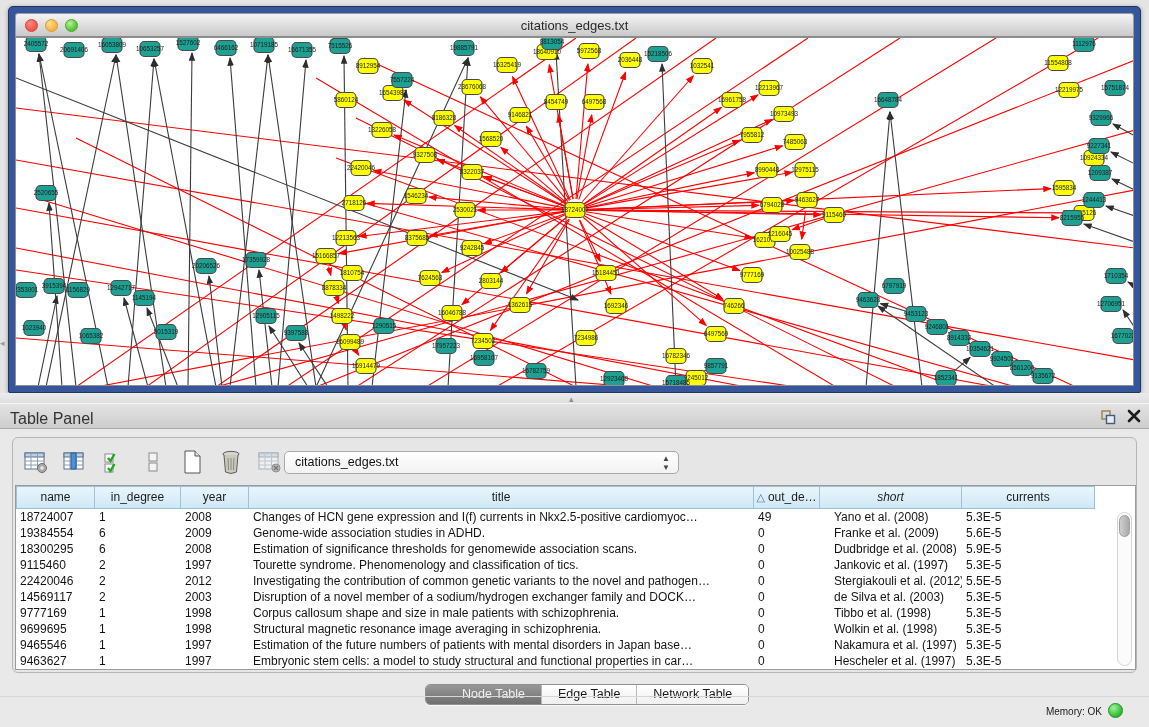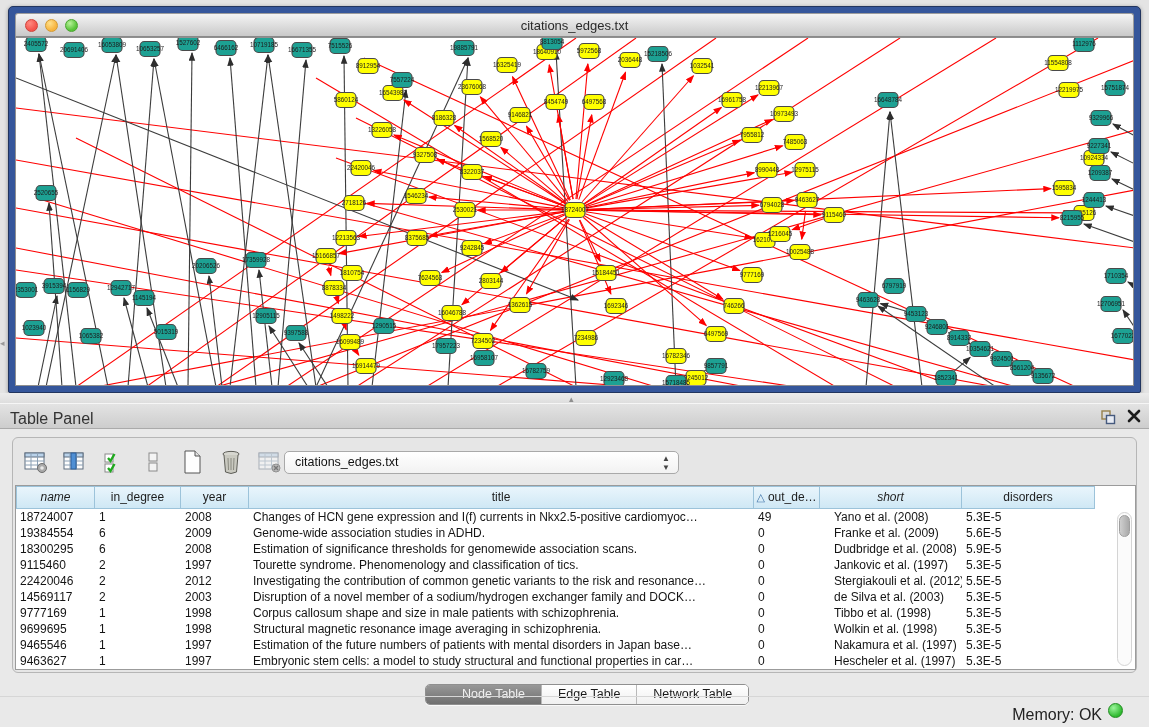--- a/index.html
+++ b/index.html
@@ -75,21 +75,21 @@
     position:absolute; left:2px; top:47px; width:1121px; height:185px;
     background:#fff; border:1px solid #9b9b9b; overflow:hidden;
   }
   .thead { display:flex; height:23px; }
   .th {
     height:23px; background:linear-gradient(#e9f5fc,#cfe8f5);
     border:1px solid #9cc3da; border-left:none;
     font-size:12px; text-align:center; line-height:21px; color:#1c1c1c;
     overflow:hidden; white-space:nowrap; flex:none;
   }
-  .th:first-child { border-left:1px solid #9cc3da;font-style:italic; }
+  .th:first-child { border-left:1px solid #9cc3da; }
   .sort-tri { color:#3f73a8; font-size:11px; margin-right:3px; }
   .trow { display:flex; height:16px; }
   .td {
     height:16px; font-size:12px; line-height:16px; padding:0 4px;
     overflow:hidden; white-space:nowrap; flex:none; color:#141414;
   }
   .td.short-col { padding-left:14px; }
   .vscroll {
     position:absolute; right:3px; top:26px; bottom:3px; width:15px;
     background:#fbfbfb; border:1px solid #d4d4d4; border-radius:8px;
@@ -102,21 +102,21 @@
     box-shadow:0 1px 0 rgba(255,255,255,.7);
   }
   .tab {
     padding:0 16px; font-size:12.5px; line-height:19px; color:#1a1a1a;
     background:linear-gradient(#ffffff,#f0f0f0); border-left:1px solid #b9b9b9;
   }
   .tab:first-child { border-left:none;padding-left:36px; }
   .tab.sel { background:linear-gradient(#989898,#6f6f6f); color:#f1f1f1; border-left:none; }
   
   .statusbar { position:absolute; left:0; top:696px; width:1149px; height:31px; border-top:1px solid #d6d6d6; }
-  .mem-label { position:absolute; right:47px; top:9px; font-size:16px; color:#222; }
+  .mem-label { position:absolute; right:47px; top:9px; font-size:10px; color:#222; }
   .mem-dot {
     position:absolute; right:26px; top:6px; width:15px; height:15px; border-radius:50%;
     background:radial-gradient(circle at 35% 30%, #9bf59b, #2fb92f 70%);
     border:1px solid #1f8c1f;
   }
 </style>
 </head>
 <body>
 
 <div class="net-frame">
@@ -824,21 +824,21 @@
     </div>
 
     <div class="data-table">
       <div class="thead" id="thead">
           <div class="th" style="width: 79px;">name</div>
           <div class="th" style="width: 86px;">in_degree</div>
           <div class="th" style="width: 68px;">year</div>
           <div class="th" style="width: 505px;">title</div>
           <div class="th" style="width: 66px;"><span class="sort-tri">△</span>out_de…</div>
           <div class="th" style="width: 142px; font-style: italic;">short</div>
-          <div class="th" style="width: 133px;">disorders</div>
+          <div class="th" style="width: 133px;">currents</div>
         </div>
       <div id="tbody">
           <div class="trow">
             <div class="td" style="width: 79px;">18724007</div>
             <div class="td" style="width: 86px;">1</div>
             <div class="td" style="width: 68px;">2008</div>
             <div class="td" style="width: 505px;">Changes of HCN gene expression and I(f) currents in Nkx2.5-positive cardiomyoc…</div>
             <div class="td" style="width: 66px;">49</div>
             <div class="td short-col" style="width: 142px;">Yano et al. (2008)</div>
             <div class="td" style="width: 133px;">5.3E-5</div>
@@ -867,21 +867,21 @@
             <div class="td" style="width: 68px;">1997</div>
             <div class="td" style="width: 505px;">Tourette syndrome. Phenomenology and classification of tics.</div>
             <div class="td" style="width: 66px;">0</div>
             <div class="td short-col" style="width: 142px;">Jankovic et al. (1997)</div>
             <div class="td" style="width: 133px;">5.3E-5</div>
           </div>
           <div class="trow">
             <div class="td" style="width: 79px;">22420046</div>
             <div class="td" style="width: 86px;">2</div>
             <div class="td" style="width: 68px;">2012</div>
-            <div class="td" style="width: 505px;">Investigating the contribution of common genetic variants to the risk and resonance…</div>
+            <div class="td" style="width: 505px;">Investigating the contribution of common genetic variants to the novel and pathogen…</div>
             <div class="td" style="width: 66px;">0</div>
             <div class="td short-col" style="width: 142px;">Stergiakouli et al. (2012)</div>
             <div class="td" style="width: 133px;">5.5E-5</div>
           </div>
           <div class="trow">
             <div class="td" style="width: 79px;">14569117</div>
             <div class="td" style="width: 86px;">2</div>
             <div class="td" style="width: 68px;">2003</div>
             <div class="td" style="width: 505px;">Disruption of a novel member of a sodium/hydrogen exchanger family and DOCK…</div>
             <div class="td" style="width: 66px;">0</div>

